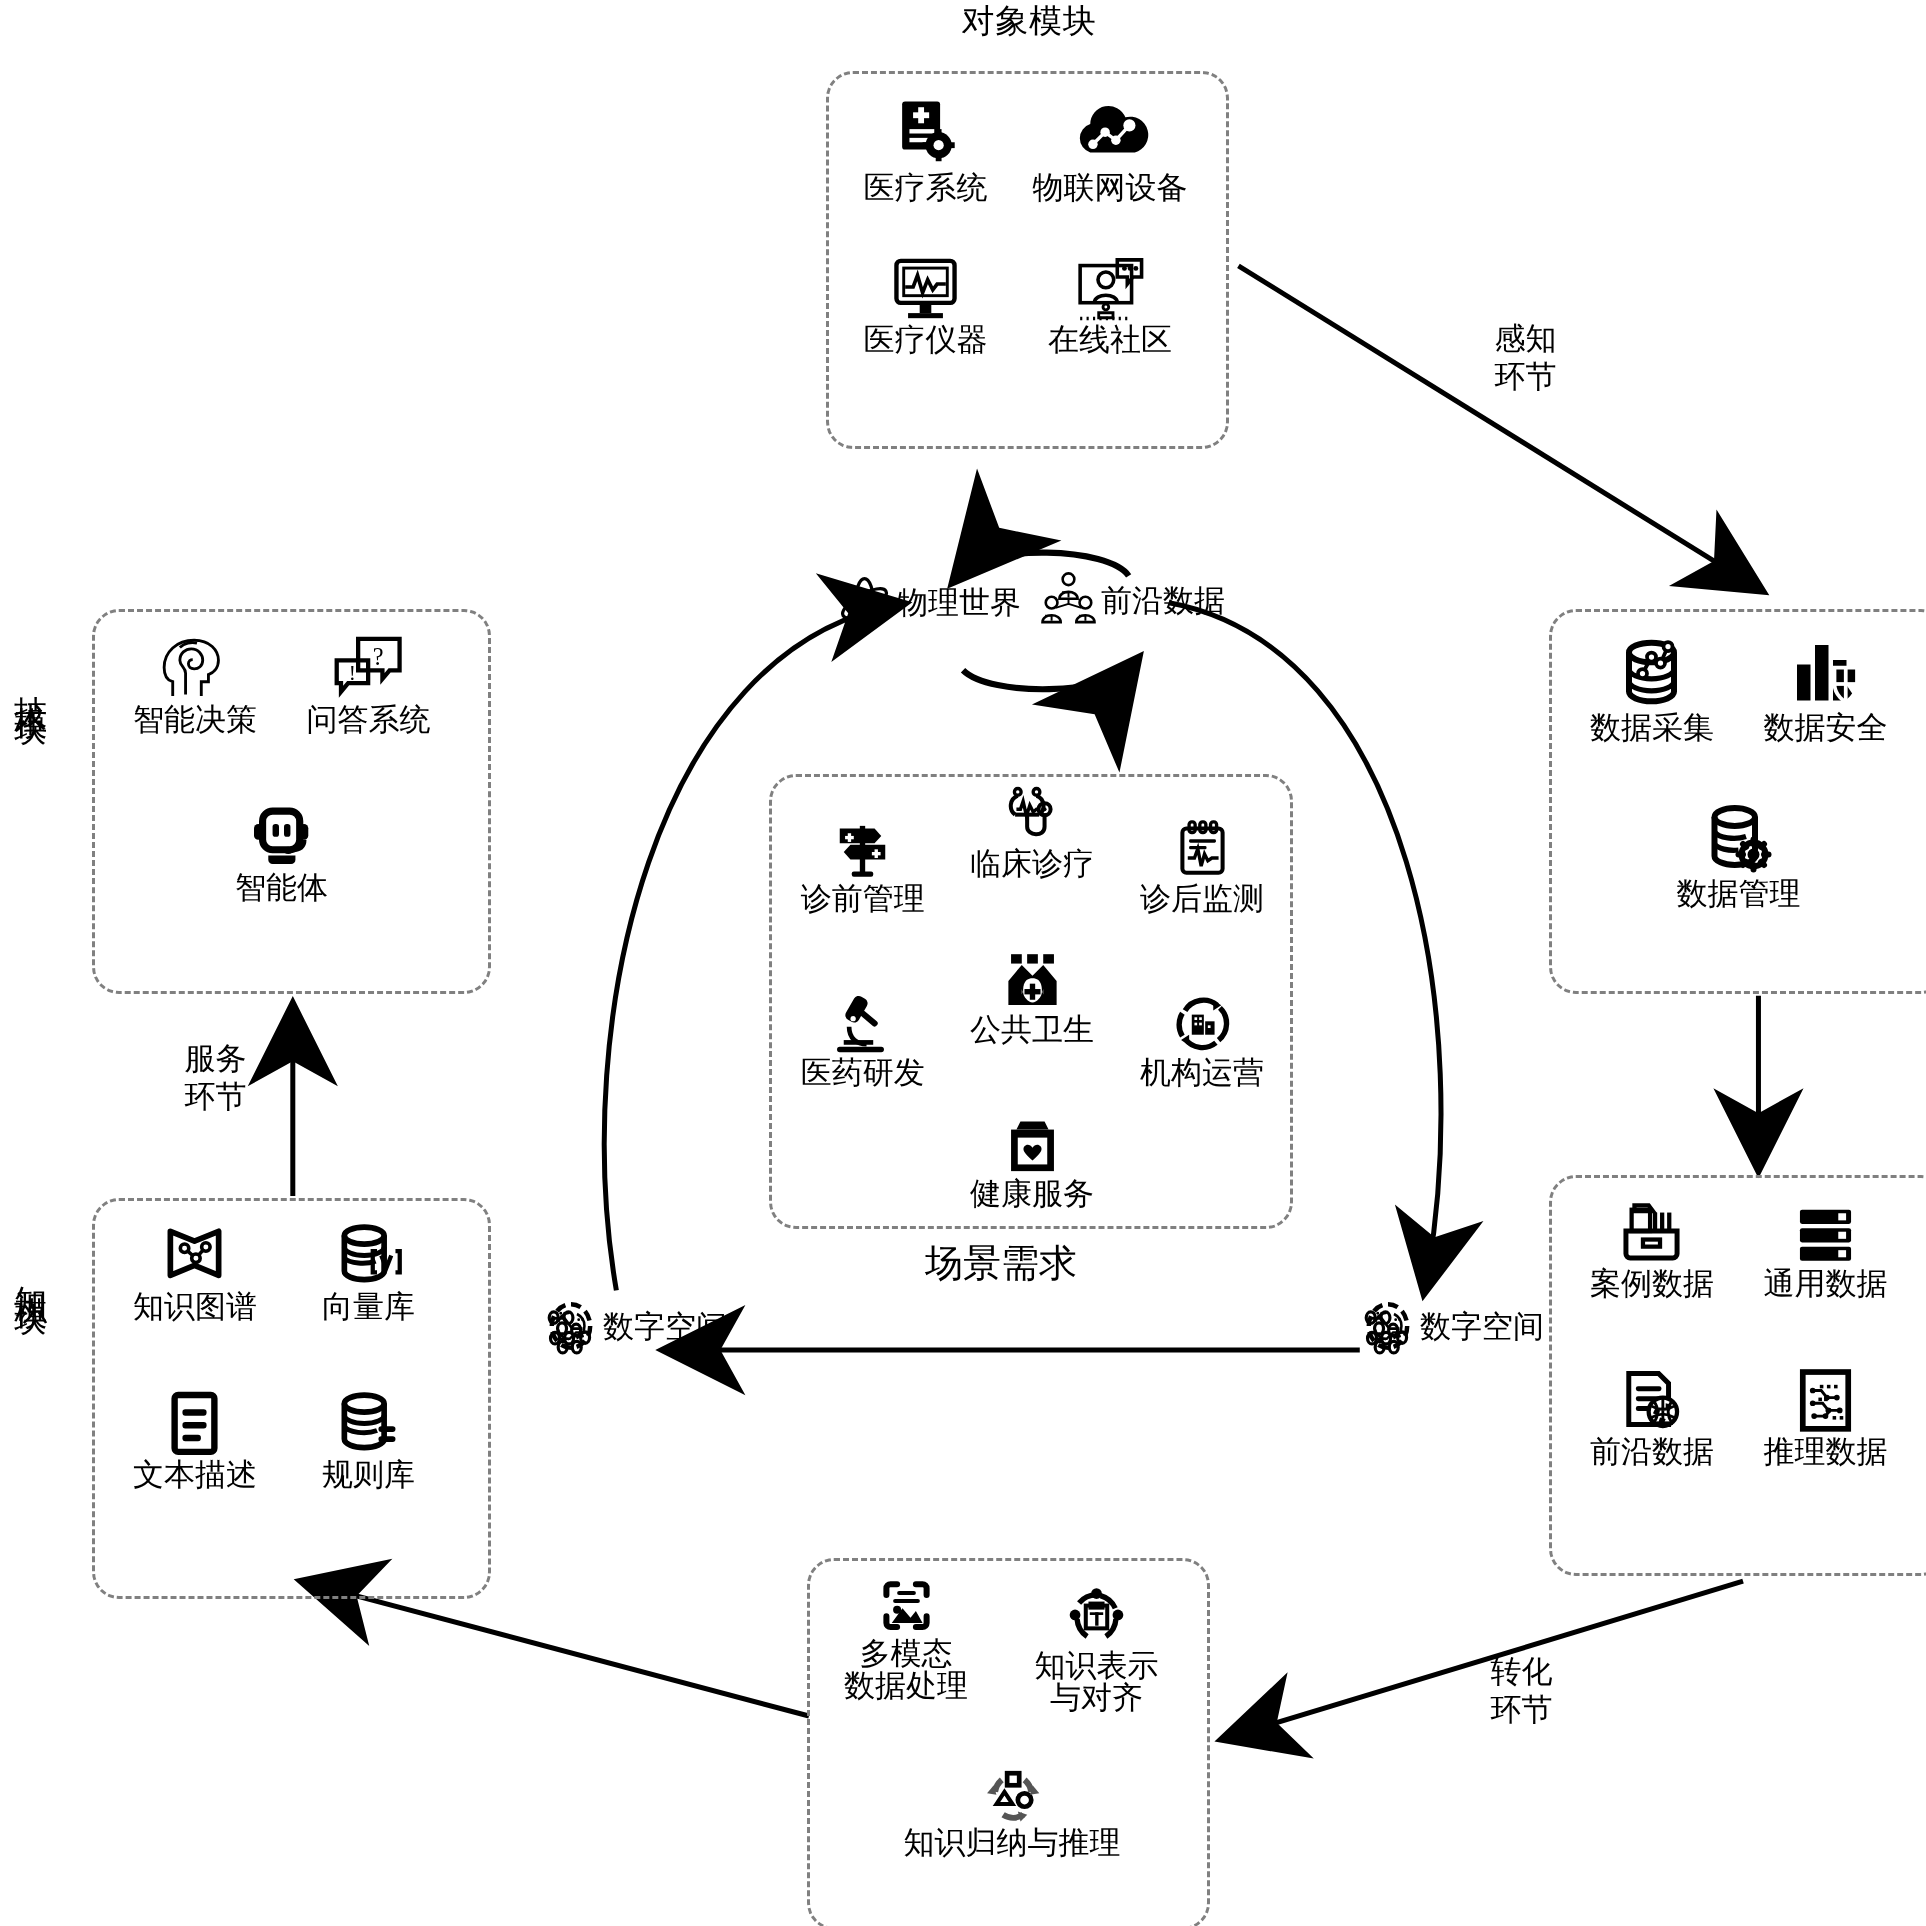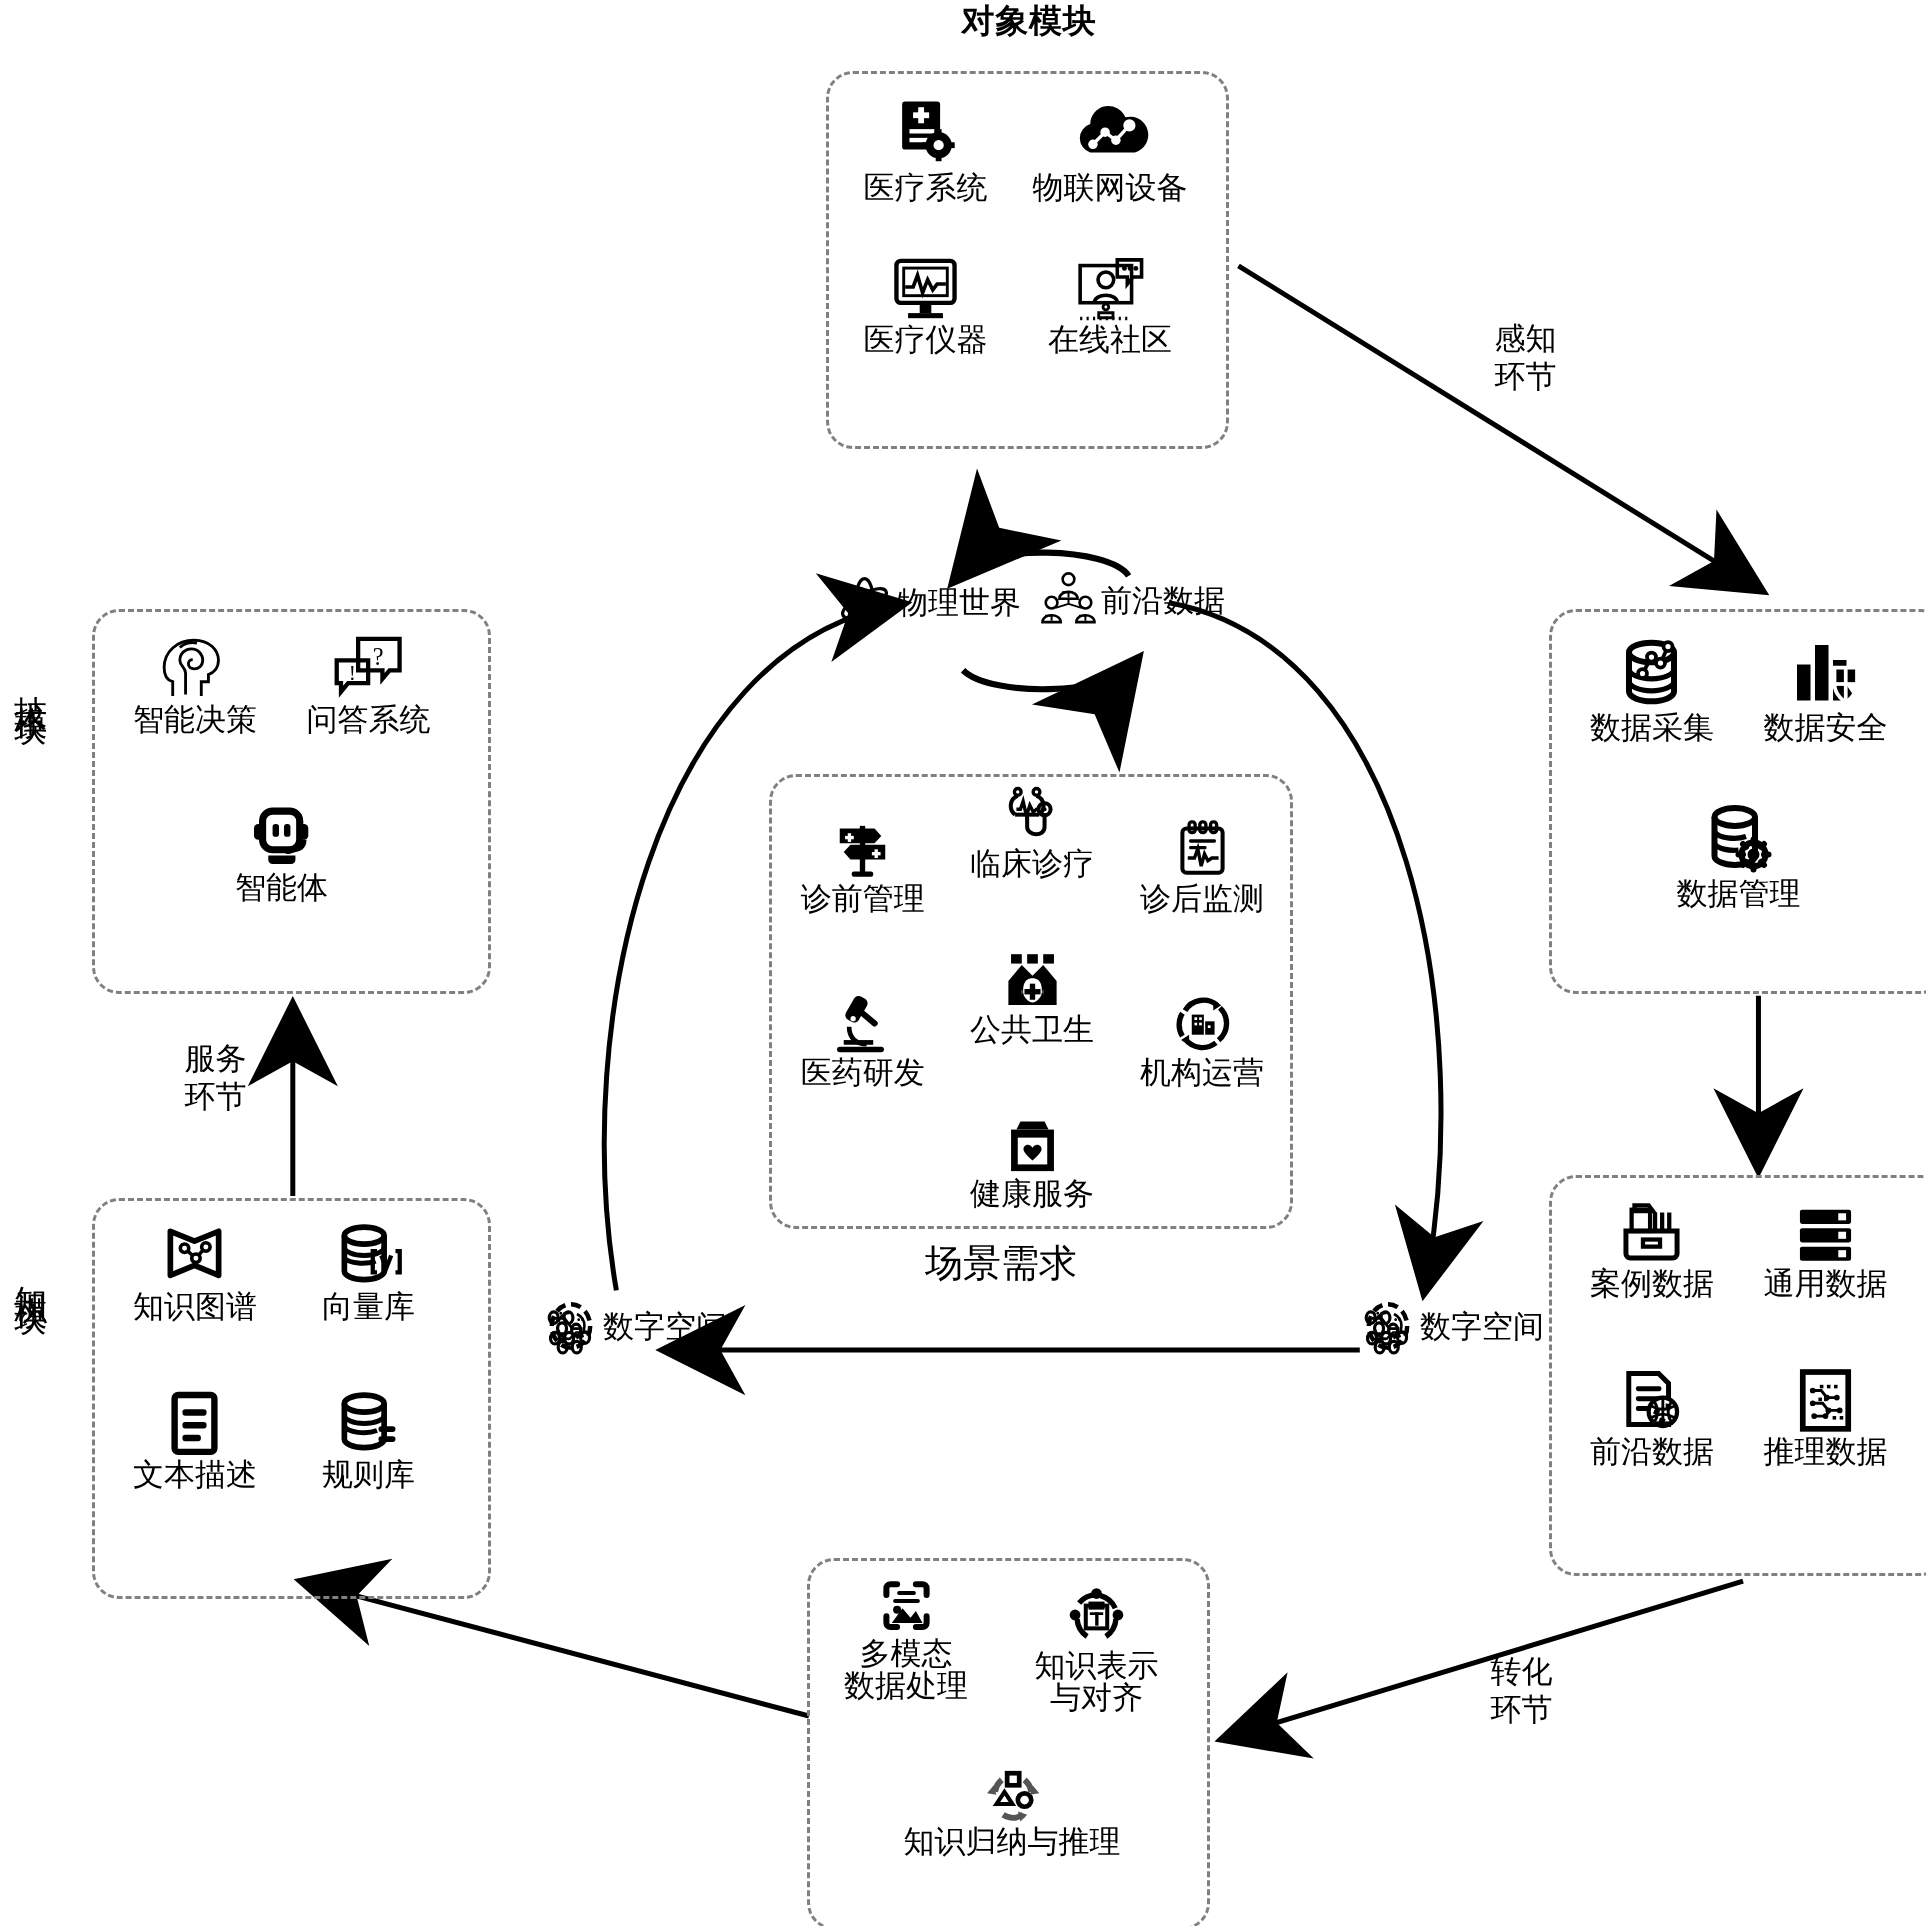--- a/index.html
+++ b/index.html
@@ -52,21 +52,21 @@
 
   <path d="M1600,3350 C1480,2650 1700,1680 2330,1570" fill="none" stroke="#000" stroke-width="13" marker-end="url(#ah)"></path>
 
   <path d="M3035,1565 C3660,1680 3830,2650 3700,3340" fill="none" stroke="#000" stroke-width="13" marker-end="url(#ah)"></path>
 
   <path d="M2930,1495 C2880,1420 2560,1410 2490,1492" fill="none" stroke="#000" stroke-width="16" marker-end="url(#ah)"></path>
 
   <path d="M2500,1740 C2570,1810 2880,1805 2940,1728" fill="none" stroke="#000" stroke-width="16" marker-end="url(#ah)"></path>
 </svg>
 
-<div class="mod-title horiz" style="left:898px;top:3.9px;width:262px;font-weight:bold;">对象模块</div>
+<div class="mod-title horiz" style="left:898px;top:3.9px;width:262px;">对象模块</div>
 <div class="module" style="left:826px;top:71px;width:403px;height:378px;">
   <div class="cellgrid">
     <div class="cell" style="left:15.4px;top:21px;width:162px;">
       <span class="ic">
         <svg width="73" height="77" viewBox="0 0 100 100">
           <rect x="18" y="6" width="52" height="66" rx="4" fill="#000"></rect>
           <rect x="40" y="14" width="8" height="22" fill="#fff"></rect>
               <rect x="33" y="21" width="22" height="8" fill="#fff"></rect>
           <rect x="28" y="44" width="34" height="6" fill="#fff"></rect>
               <rect x="28" y="56" width="34" height="6" fill="#fff"></rect>
@@ -680,21 +680,21 @@
           <g fill="#000">
                 <rect x="40" y="36" width="20" height="4"></rect>
                 <rect x="48" y="36" width="5" height="20"></rect>
               </g>
         </svg>
       </span>
       <span class="lbl">知识表示
 与对齐</span>
     </div>
 
-    <div class="cell" style="left:102px;top:204px;width:200px;font-family:Liberation Mono, monospace;">
+    <div class="cell" style="left:102px;top:204px;width:200px;">
       <span class="ic">
         <svg width="67" height="62" viewBox="0 0 100 92">
           <rect x="42" y="12" width="18" height="18" fill="none" stroke="#000" stroke-width="7"></rect>
           <path d="M26,58 L38,40 L50,58 Z" fill="none" stroke="#000" stroke-width="6"></path>
           <circle cx="68" cy="52" r="10" fill="none" stroke="#000" stroke-width="7"></circle>
           <path d="M34,22 A28,28 0 0 0 24,40" fill="none" stroke="#555" stroke-width="9"></path>
           <path d="M22,30 l4,14 l-14,-2 z" fill="#555"></path>
           <path d="M68,22 A28,28 0 0 1 78,40" fill="none" stroke="#555" stroke-width="9"></path>
           <path d="M80,30 l-4,14 l14,-2 z" fill="#555"></path>
           <path d="M36,74 A28,28 0 0 0 66,74" fill="none" stroke="#555" stroke-width="9"></path>

